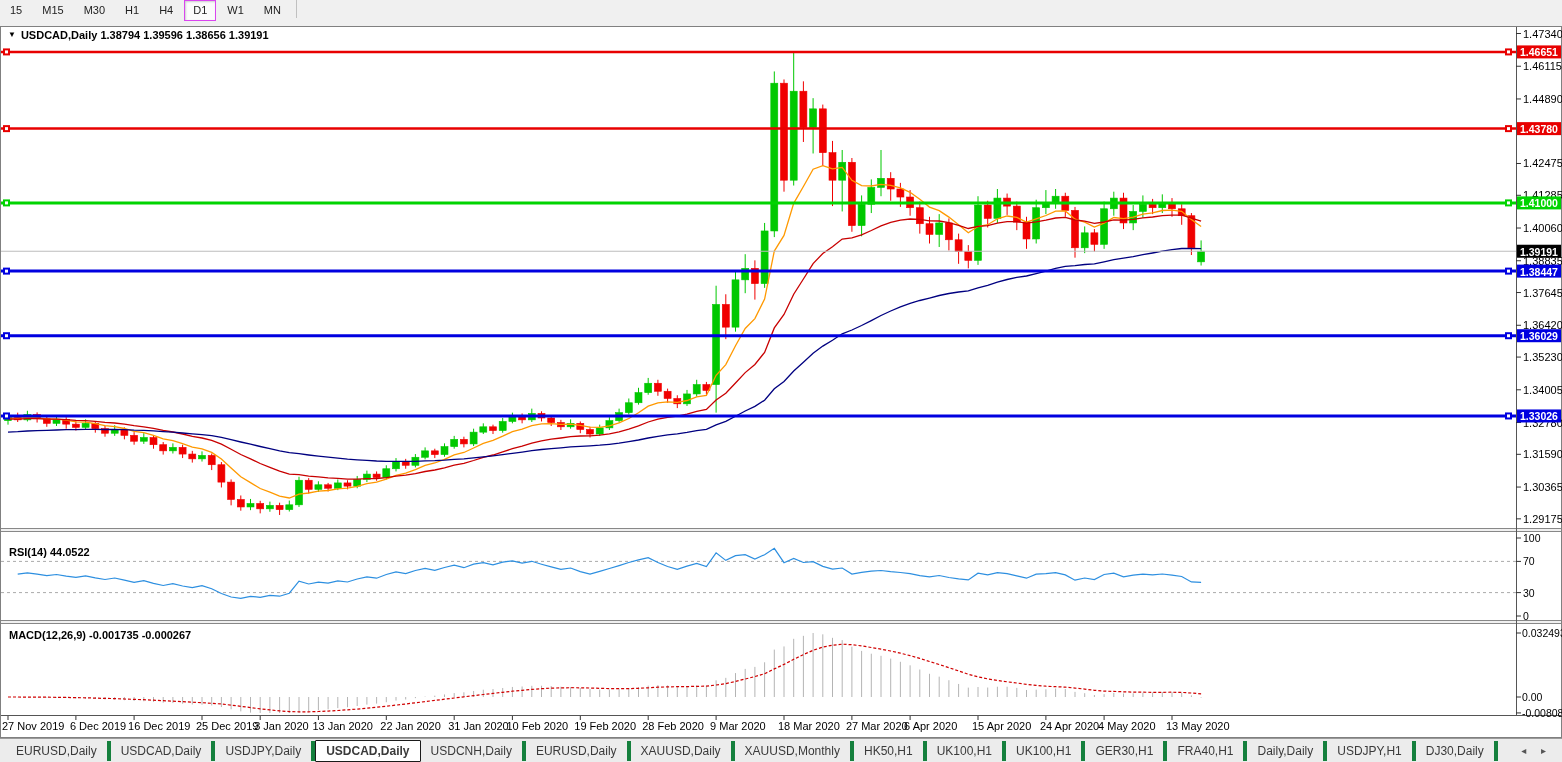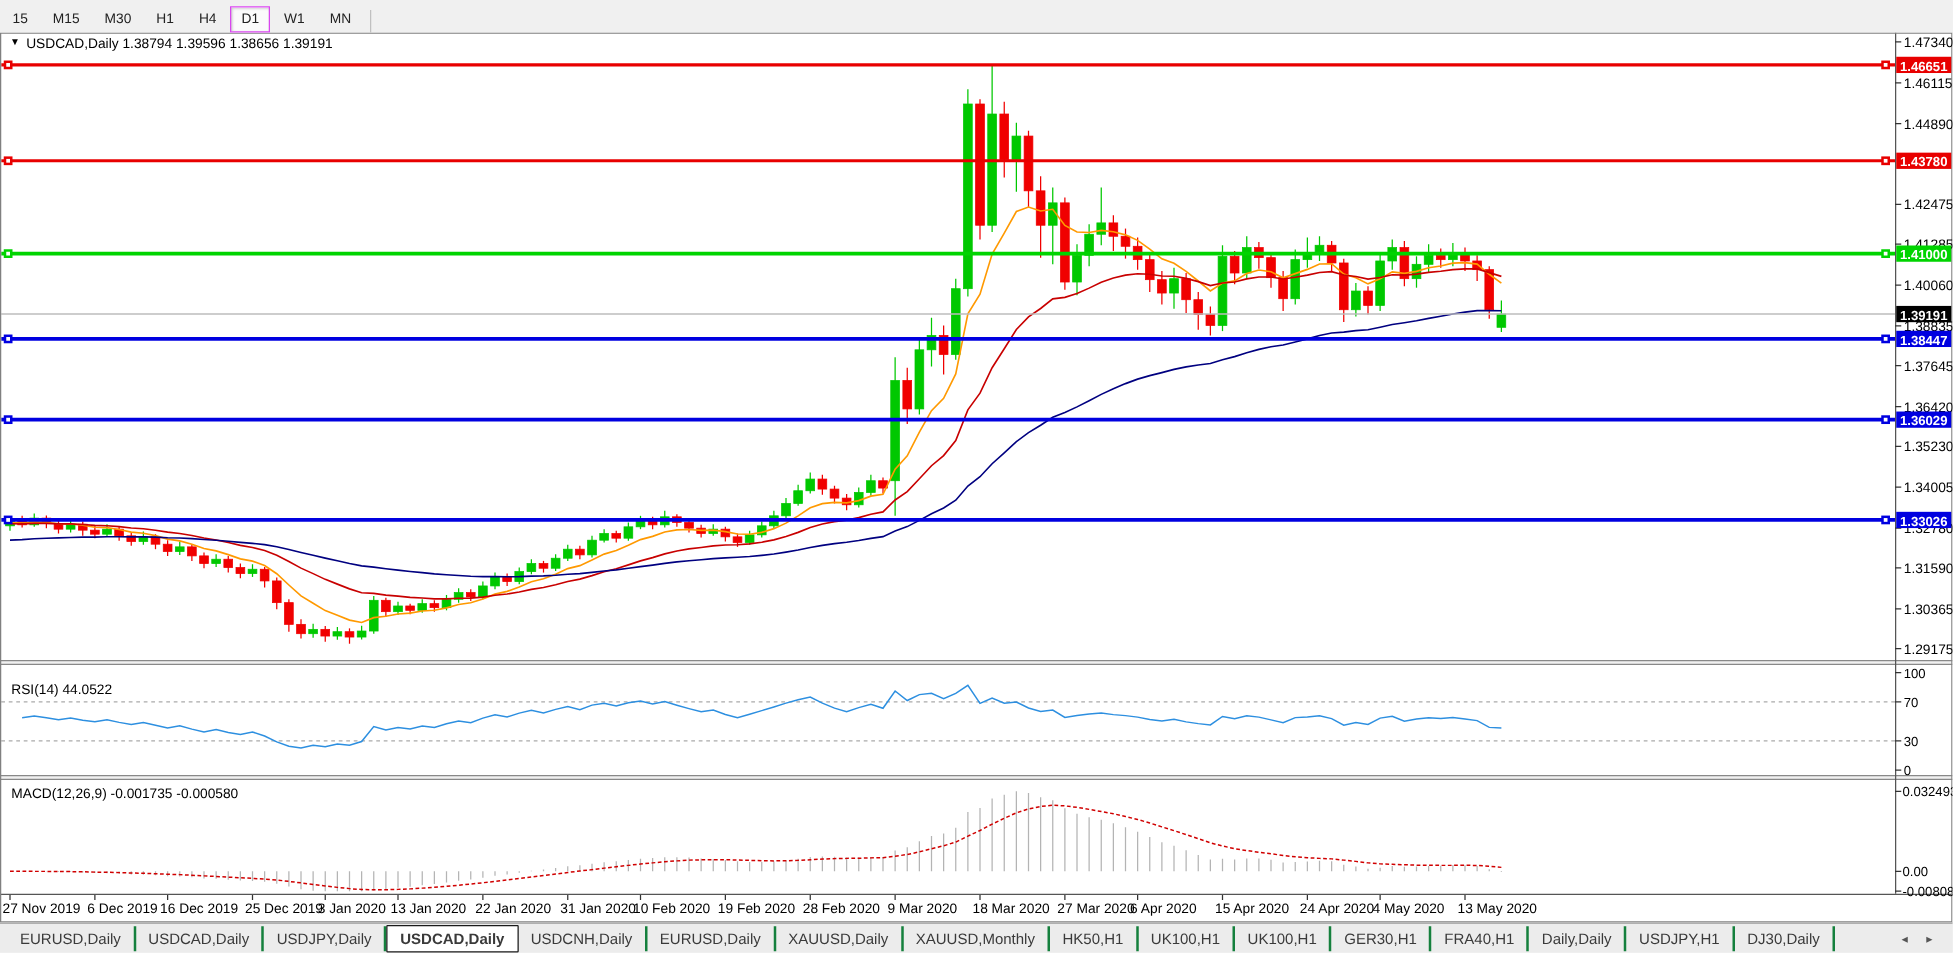--- a/index.html
+++ b/index.html
@@ -1,33 +1,33 @@
 <!DOCTYPE html>
 <html><head>
 <meta charset="utf-8">
 <style>
   *{margin:0;padding:0;box-sizing:border-box}
   html,body{width:1562px;height:762px;overflow:hidden;background:#f0f0f0;
     font-family:"Liberation Sans",sans-serif}
   .toolbar{position:absolute;left:0;top:0;width:1562px;height:26px;background:#f0f0f0;
-    display:flex;align-items:flex-end;z-index:5;padding-left:0}
+    display:flex;align-items:flex-start;z-index:5;padding-left:0}
   .tf{font-size:11px;color:#222;padding:3px 8px;margin:0 1px;border:1px solid transparent;
     background:transparent;cursor:default;line-height:13px}
   .tf.active{background:#fbfbfb;border:1px solid #d946ef;box-shadow:inset 1px 1px 2px rgba(0,0,0,.18)}
   .tb-sep{width:1px;height:18px;background:#c0c0c0;margin:0 5px}
   #chart{position:absolute;left:0;top:0;z-index:1}
-  .overlay-label{position:absolute;z-index:3;font-size:11px;font-weight:normal;color:#000;white-space:pre}
+  .overlay-label{position:absolute;z-index:3;font-size:11px;font-weight:bold;color:#000;white-space:pre}
   #title-label{left:8px;top:29px}
   #rsi-label{left:9px;top:546px}
   #macd-label{left:9px;top:629px}
   .dd-arrow{font-size:8px;margin-right:5px;vertical-align:2px}
   .tabbar{position:absolute;left:0;top:738px;width:1562px;height:24px;background:#ececec;
     border-top:1px solid #9a9a9a;display:flex;align-items:center;z-index:5;
     font-size:12px;color:#3a3a3a;padding-left:6px}
-  .tab{padding:3px 10px;border-right:2px solid #15803d;cursor:default;white-space:nowrap;line-height:14px}
+  .tab{padding:3px 10px;border-right:4px solid #15803d;cursor:default;white-space:nowrap;line-height:14px}
   .tab.active{background:#fff;border:1px solid #1a1a1a;font-weight:bold;padding:3px 10px;border-radius:1px}
   .tab-nav{margin-left:auto;color:#555;font-size:10px;padding-right:10px;letter-spacing:6px;cursor:default}
 </style>
 </head>
 <body>
 
 <svg id="chart" width="1562" height="762">
     <rect x="0" y="26" width="1562" height="712" fill="#ffffff"></rect>
     <g>
       <line x1="8" y1="413.4451702720069" x2="8" y2="424.66705932747914" stroke="#00C800" stroke-width="1"></line>
@@ -567,21 +567,21 @@
     <div class="tf active">D1</div>
     <div class="tf">W1</div>
     <div class="tf">MN</div>
     <div class="tb-sep"></div>
   </div>
 
 <div class="overlay-label" id="title-label"><span class="dd-arrow">▼</span><span>USDCAD,Daily</span><span> 1.38794 1.39596 1.38656 1.39191</span></div>
 
 <div class="overlay-label" id="rsi-label">RSI(14) 44.0522</div>
 
-<div class="overlay-label" id="macd-label">MACD(12,26,9) -0.001735 -0.000580</div>
+<div class="overlay-label" id="macd-label">MACD(12,26,9) -0.001735 -0.000267</div>
 
 <div class="tabbar">
     <span class="tab">EURUSD,Daily</span>
     <span class="tab">USDCAD,Daily</span>
     <span class="tab">USDJPY,Daily</span>
     <span class="tab active">USDCAD,Daily</span>
     <span class="tab">USDCNH,Daily</span>
     <span class="tab">EURUSD,Daily</span>
     <span class="tab">XAUUSD,Daily</span>
     <span class="tab">XAUUSD,Monthly</span>

